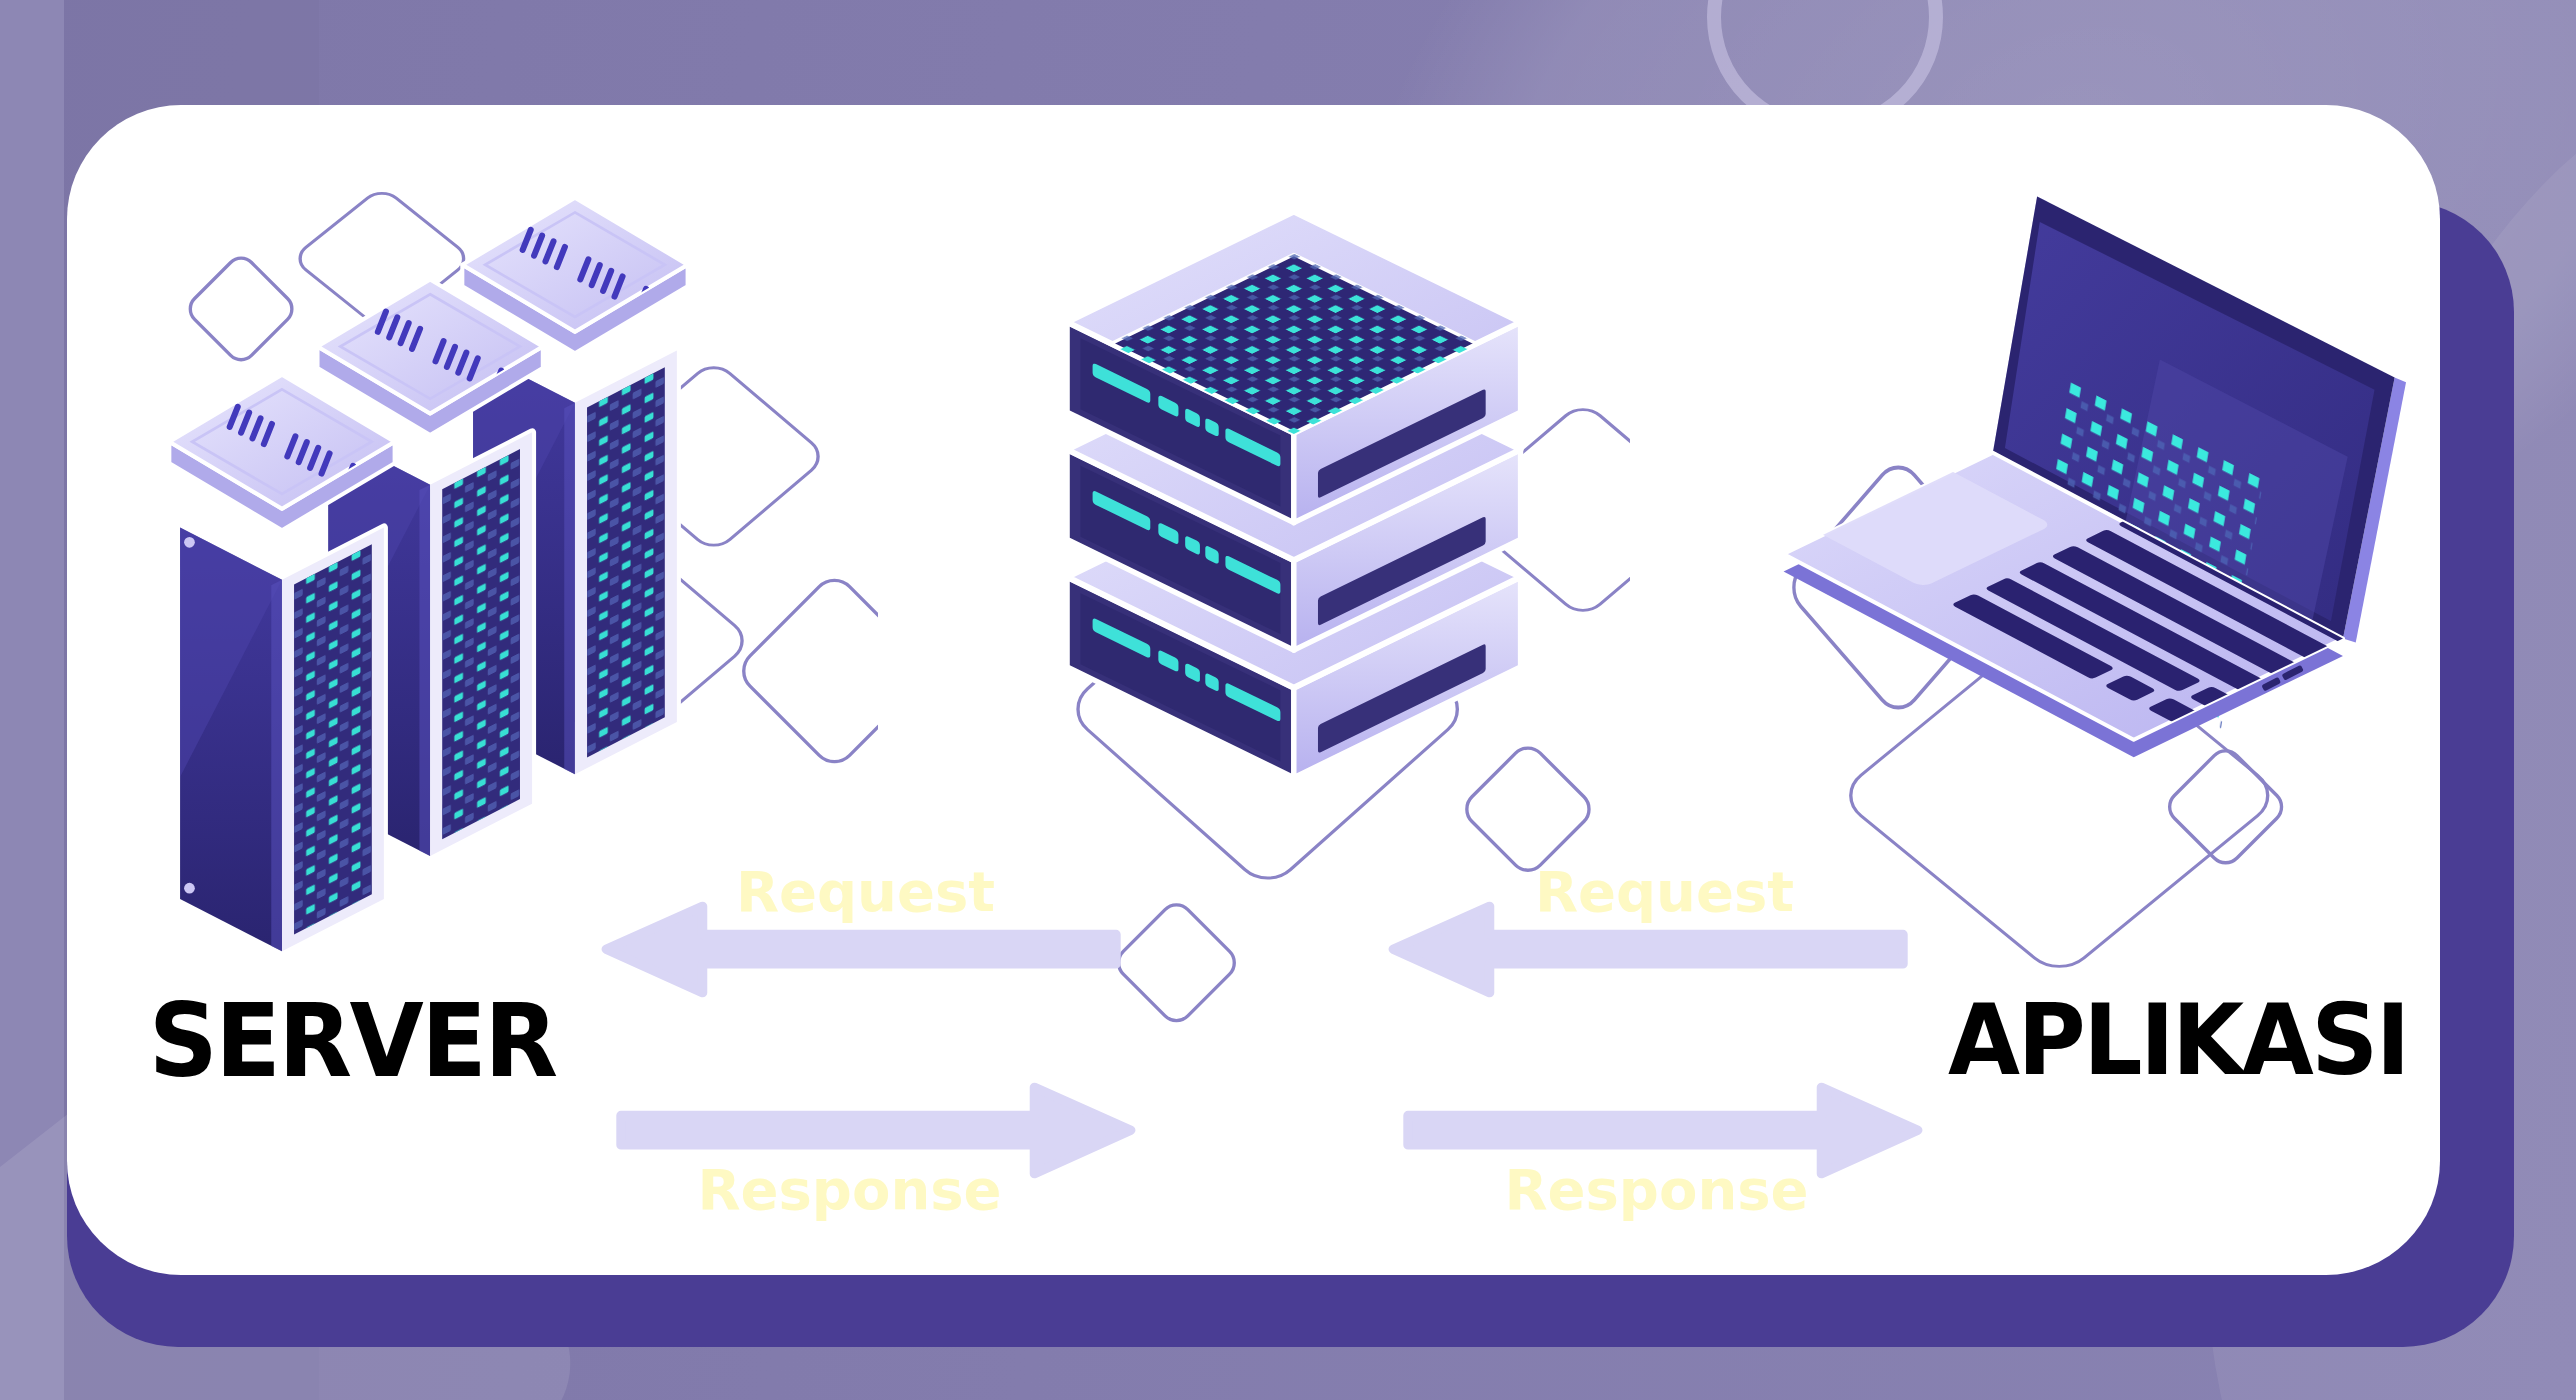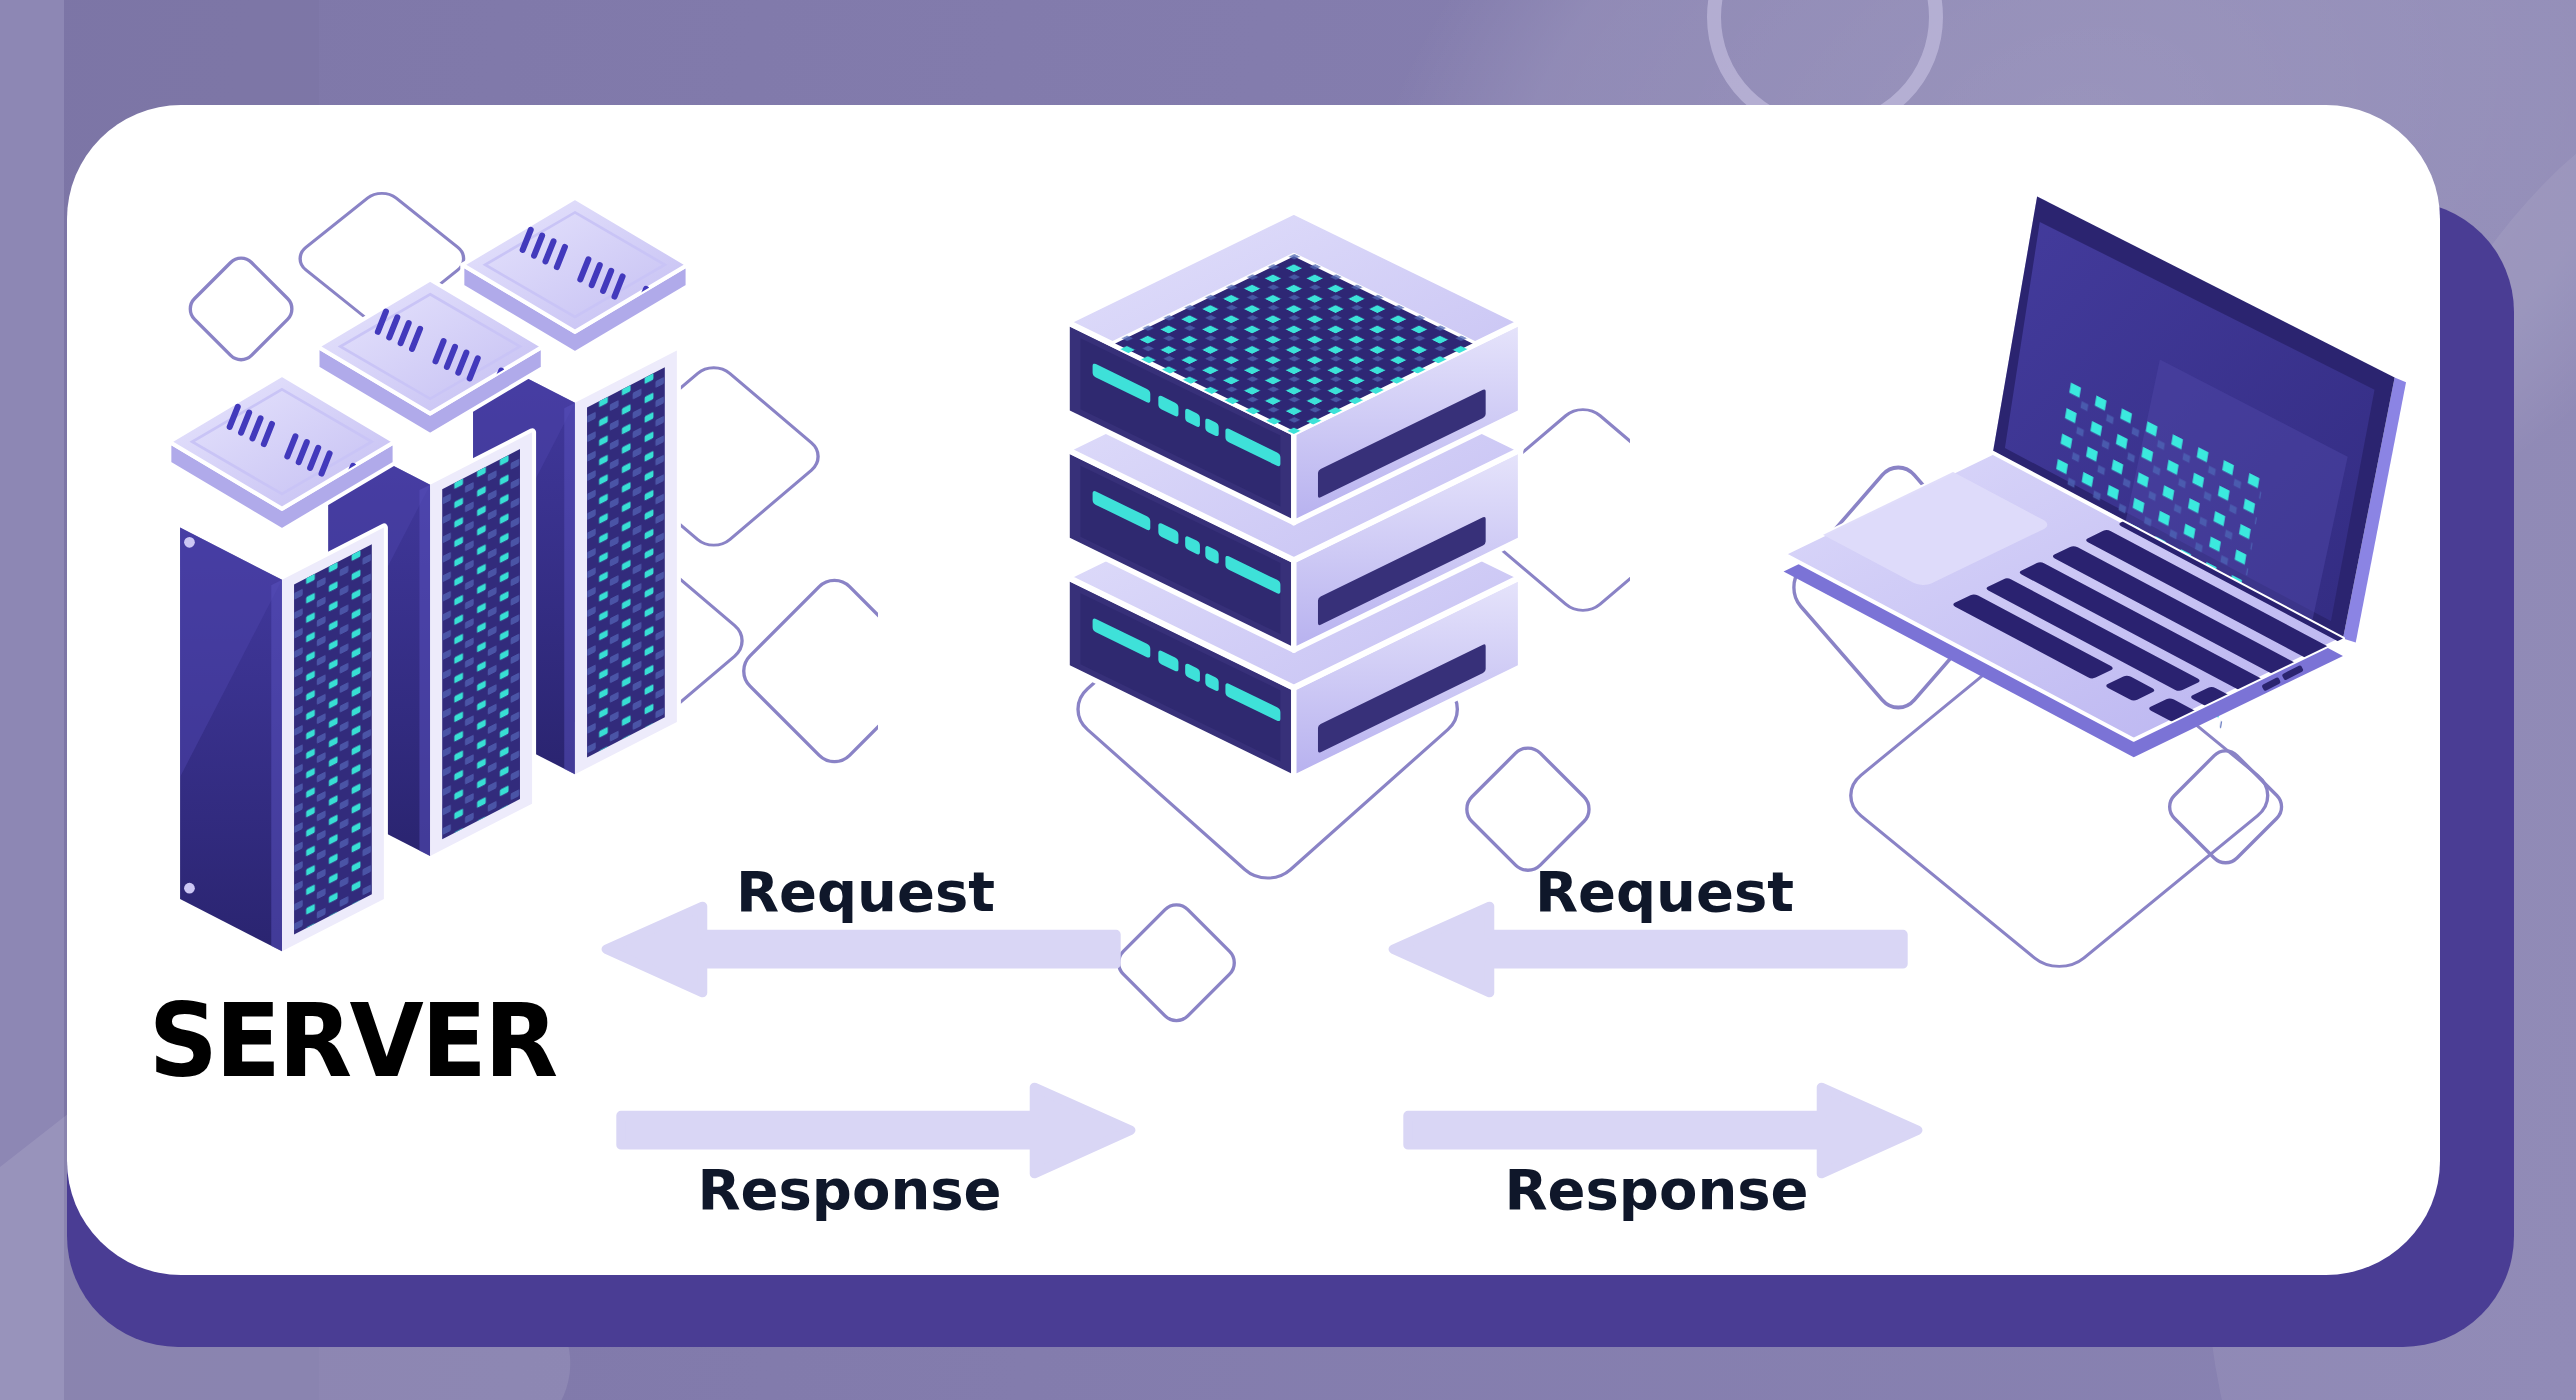--- a/index.html
+++ b/index.html
@@ -27,21 +27,21 @@
   .illus-servers{left:107px;top:158px;width:771px;height:845px;}
   .illus-api{left:959px;top:188px;width:671px;height:872px;}
   .illus-laptop{left:1744px;top:158px;width:711px;height:859px;}
   
   .node-label{position:absolute;color:#000000;font-weight:800;font-size:101px;line-height:1;
     text-align:center;letter-spacing:-2.7px;white-space:nowrap;}
   .node-label>span{display:inline-block;transform:scaleX(.95);}
   .label-server{left:111px;top:991px;width:483px;}
   .label-api{left:1104px;top:991px;width:322px;}
   .label-aplikasi{left:1923px;top:991px;width:510px;font-size:98px;}
-  .flow-label{position:absolute;color:#0f172a;font-weight:700;font-size:56px;line-height:1;
+  .flow-label{position:absolute;color:#fef9c3;font-weight:700;font-size:56px;line-height:1;
     text-align:center;white-space:nowrap;}
   .fl-req-left{left:698px;top:864px;width:335px;}
   .fl-res-left{left:682px;top:1162px;width:335px;}
   .fl-req-right{left:1497px;top:864px;width:335px;}
   .fl-res-right{left:1489px;top:1162px;width:335px;}
   .arrow{position:absolute;width:537px;height:97px;}
   .ar-1{left:600px;top:901px;}
   .ar-2{left:600px;top:1082px;}
   .ar-3{left:1387px;top:901px;}
   .ar-4{left:1387px;top:1082px;}
@@ -270,20 +270,23 @@
   <svg class="arrow ar-3" viewBox="0 0 800 145">
     <polygon points="8,72 152,8 152,50 770,50 770,94 152,94 152,137" fill="#D9D6F5" stroke="#D9D6F5" stroke-width="14" stroke-linejoin="round" stroke-linecap="round"></polygon>
   </svg>
   <svg class="arrow ar-4" viewBox="0 0 800 145">
     <polygon points="792,72 648,8 648,50 30,50 30,94 648,94 648,137" fill="#D9D6F5" stroke="#D9D6F5" stroke-width="14" stroke-linejoin="round" stroke-linecap="round"></polygon>
   </svg>
 
   <div class="node-label label-server">
     <span>SERVER</span>
   </div>
+  <div class="node-label label-aplikasi">
+    <span>APLIKASI</span>
+  </div>
 
   <div class="flow-label fl-req-left">Request</div>
   <div class="flow-label fl-res-left">Response</div>
   <div class="flow-label fl-req-right">Request</div>
   <div class="flow-label fl-res-right">Response</div>
 
 </div>
 
 
 </body></html>

